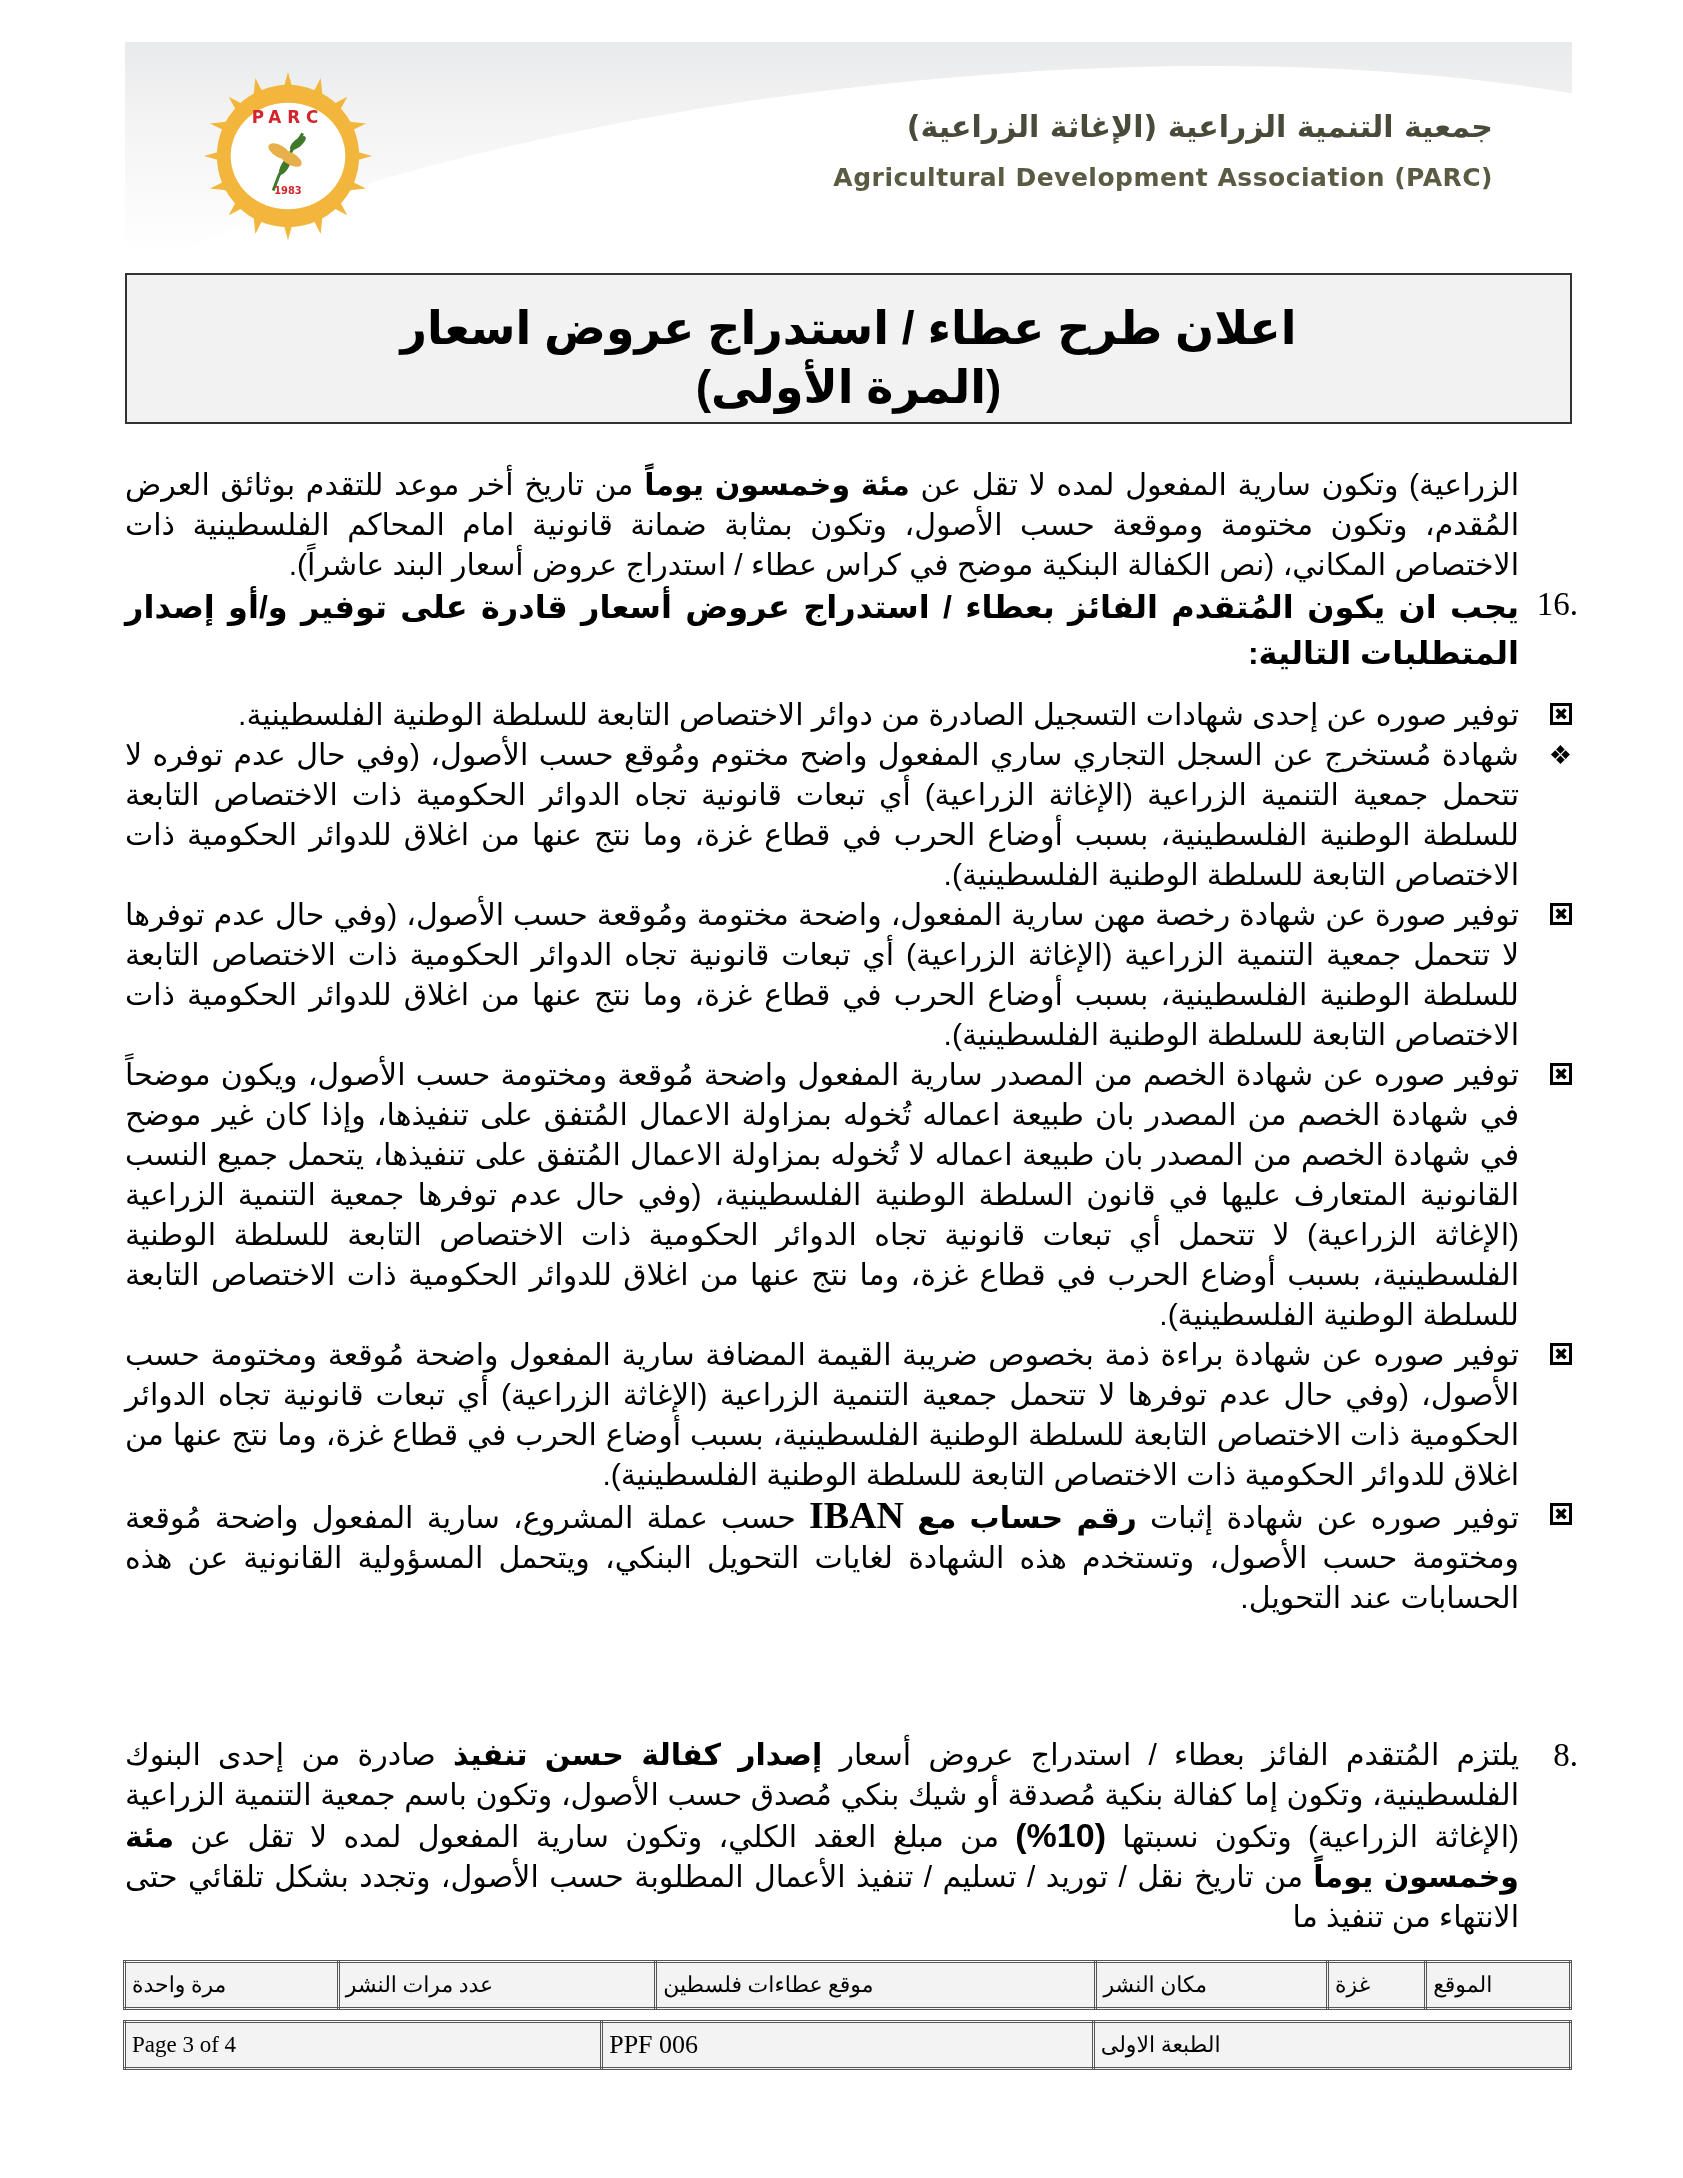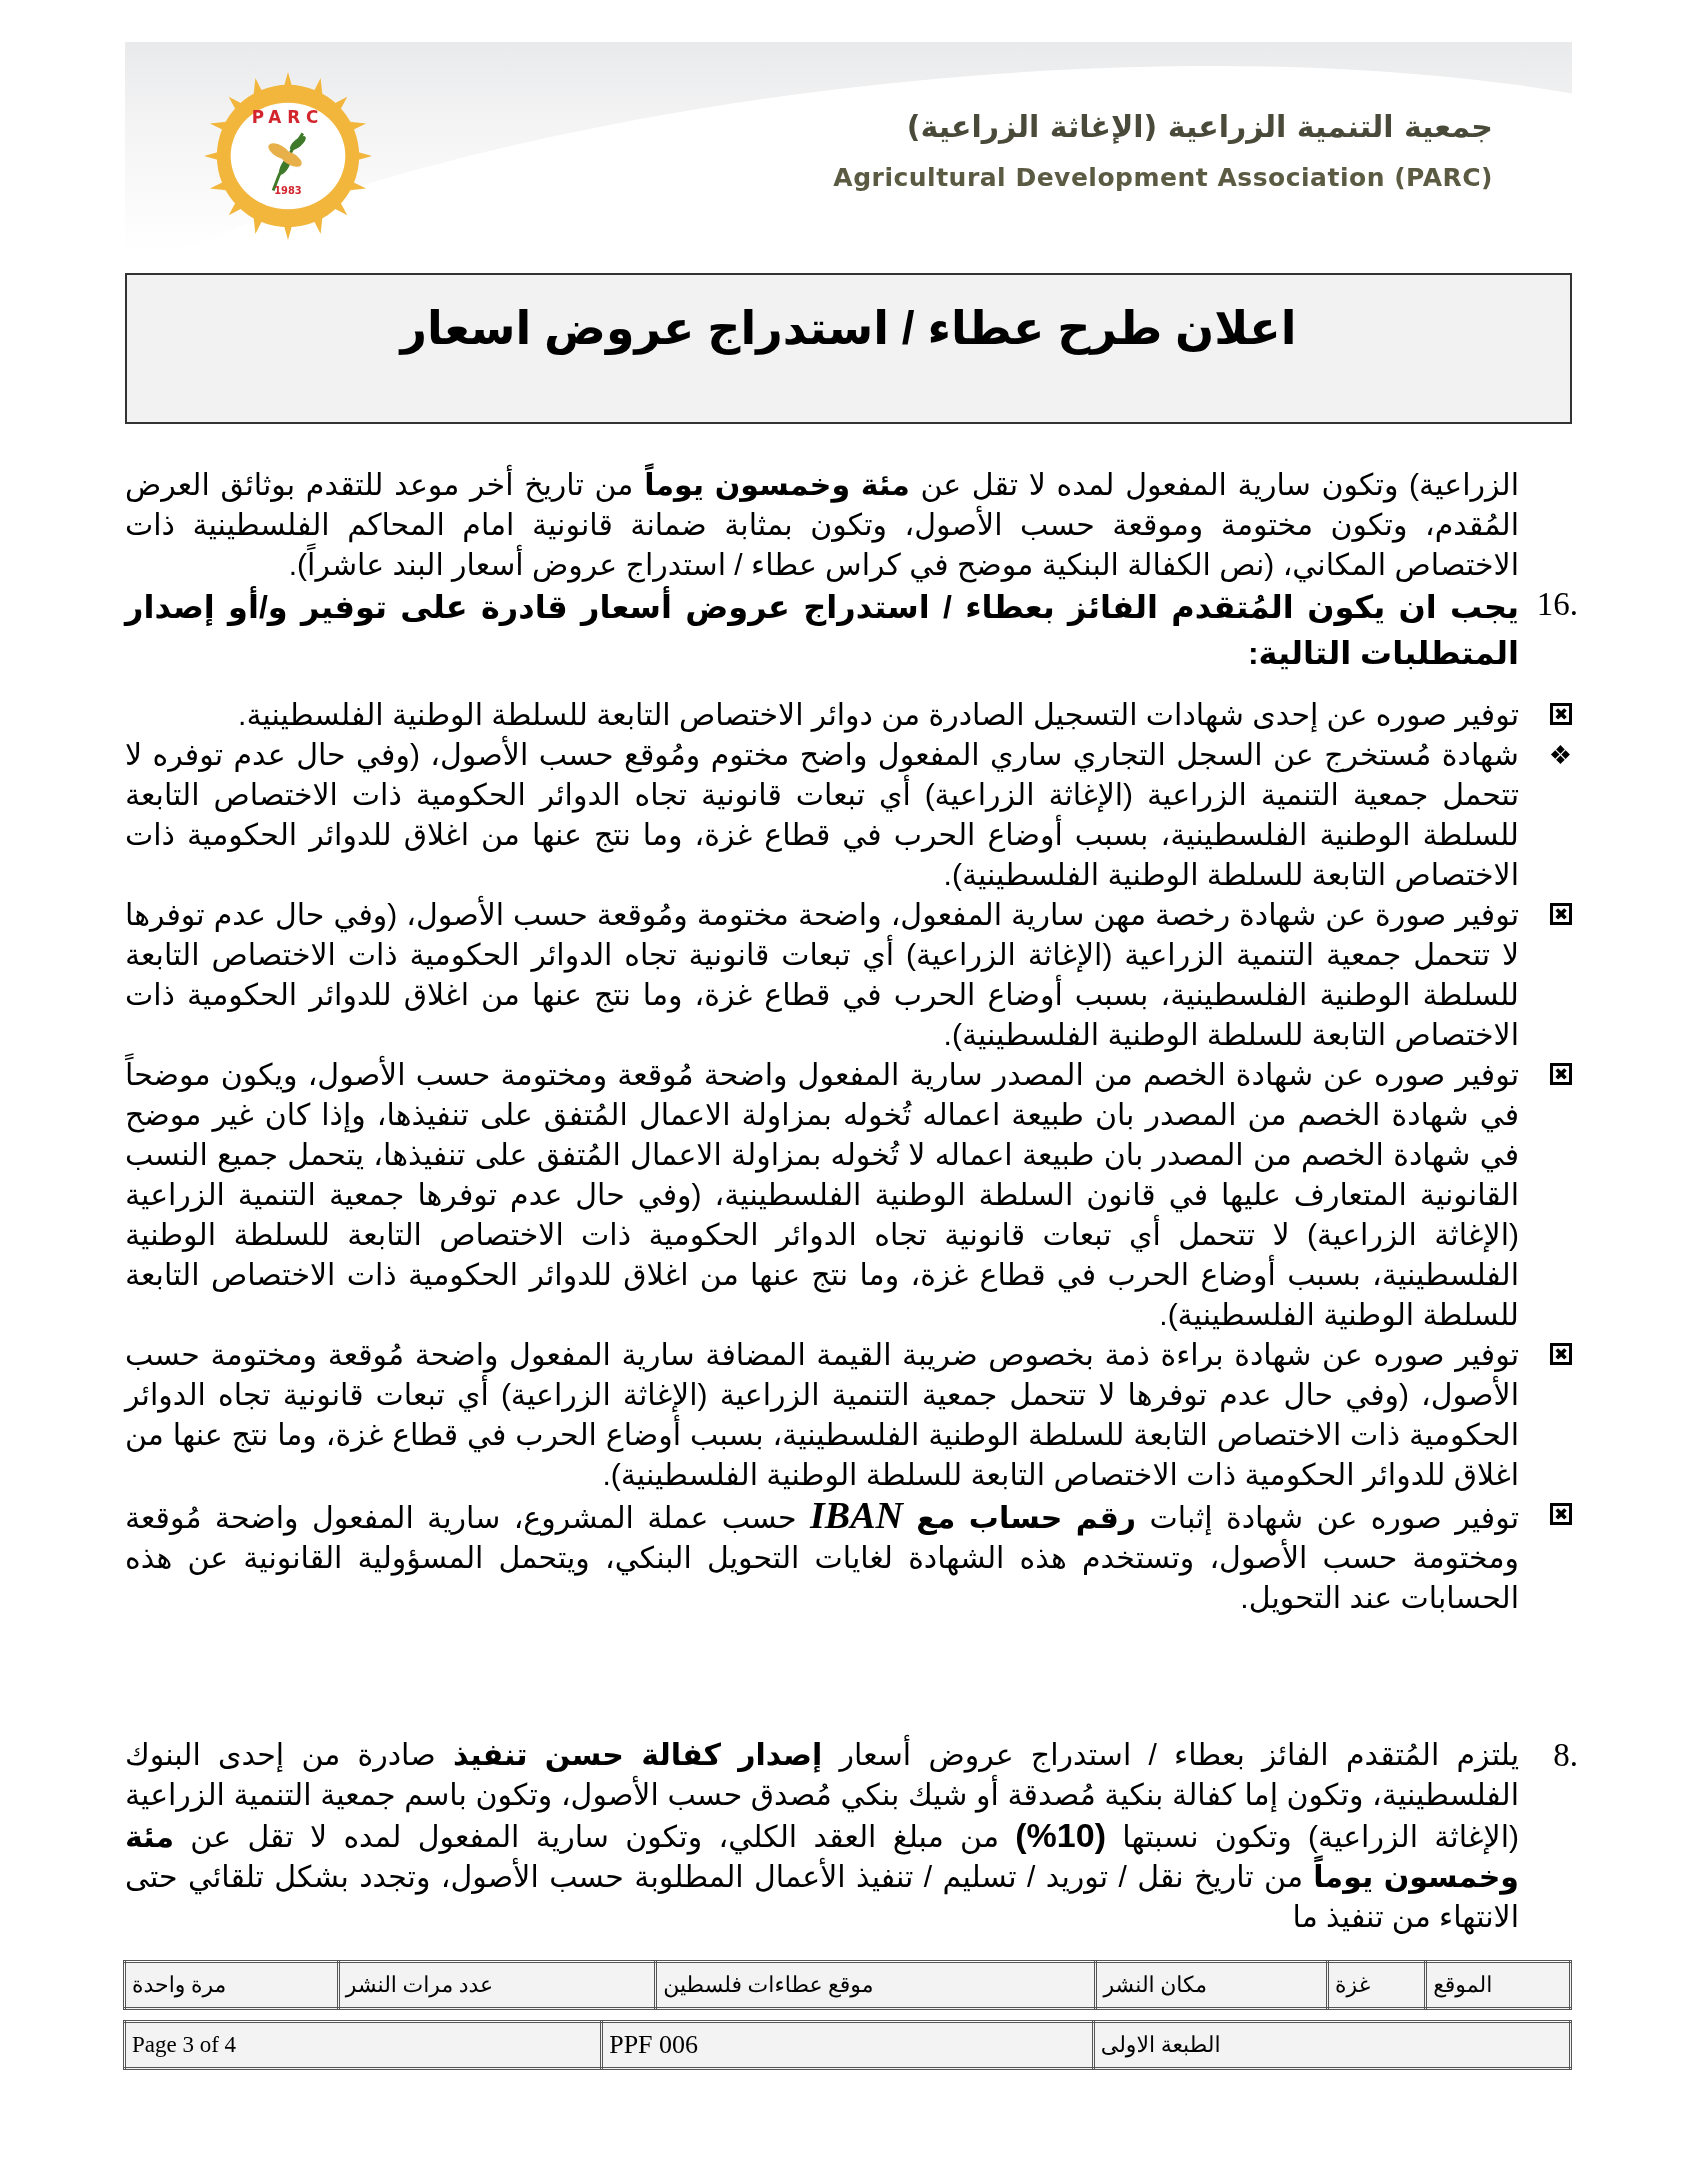--- a/index.html
+++ b/index.html
@@ -25,21 +25,21 @@
 
   
   .body-text { position: absolute; left: 125px; width: 1394px; direction: rtl; text-align: justify;
                font-size: 30px; line-height: 40px; }
   .intro { top: 428px; margin-top: 37px; }
   .item16 { top: 584px; }
   .item17 { top: 1735px; }
   .num { position: absolute; right: -59px; top: 0; font-family: "Liberation Serif", serif; font-size: 33px; direction: ltr; }
   .heading16 { font-weight: bold; font-size: 32px; line-height: 46px; }
   b, .b { font-weight: bold; }
-  .iban { font-family: "Liberation Serif", serif; font-weight: bold; font-size: 38px; font-style: italic; }
+  .iban { font-family: "Liberation Serif", serif; font-weight: bold; font-size: 38px; }
   .pct { font-weight: bold; font-size: 34px; }
 
   .bullets { position: absolute; left: 125px; top: 695px; width: 1394px; direction: rtl; }
   .bullet { position: relative; font-size: 30px; line-height: 40px; text-align: justify; margin-bottom: 0; }
   .bullet .mark { position: absolute; right: -53px; top: 8px; width: 22px; height: 22px; }
   .mark.box { border: 3px solid #000; box-sizing: border-box; font-size: 17px; line-height: 16px;
               text-align: center; font-weight: bold; font-family: "DejaVu Sans", sans-serif; }
   .mark.diamond { font-size: 26px; line-height: 24px; text-align: center; font-family: "DejaVu Sans", sans-serif; }
 
   
@@ -86,20 +86,21 @@
     <ellipse cx="76" cy="80" rx="12" ry="6" fill="#e8b04a" transform="rotate(30 76 80)"></ellipse>
     <ellipse cx="88" cy="88" rx="12" ry="6" fill="#e8b04a" transform="rotate(30 88 88)"></ellipse>
     <text x="85" y="123" text-anchor="middle" font-size="10" font-weight="bold" fill="#d2252d" font-family="DejaVu Sans, sans-serif">1983</text>
   </svg>
   <div class="org-ar">جمعية التنمية الزراعية (الإغاثة الزراعية)</div>
   <div class="org-en">Agricultural Development Association (PARC)</div>
 </div>
 
 <div class="title-box">
   <div class="t1">اعلان طرح عطاء / استدراج عروض اسعار</div>
+  <div class="t2">(المرة الأولى)</div>
 </div>
 
 <div class="body-text intro">
   <span>الزراعية) وتكون سارية المفعول لمده لا تقل عن </span><b>مئة وخمسون يوماً</b><span> من تاريخ أخر موعد للتقدم بوثائق العرض المُقدم، وتكون مختومة وموقعة حسب الأصول، وتكون بمثابة ضمانة قانونية امام المحاكم الفلسطينية ذات الاختصاص المكاني، (نص الكفالة البنكية موضح في كراس عطاء / استدراج عروض أسعار البند عاشراً).</span>
 </div>
 
 <div class="body-text item16">
   <span class="num">16.</span>
   <div class="heading16">يجب ان يكون المُتقدم الفائز بعطاء / استدراج عروض أسعار قادرة على توفير و/أو إصدار المتطلبات التالية:</div>
 </div>

